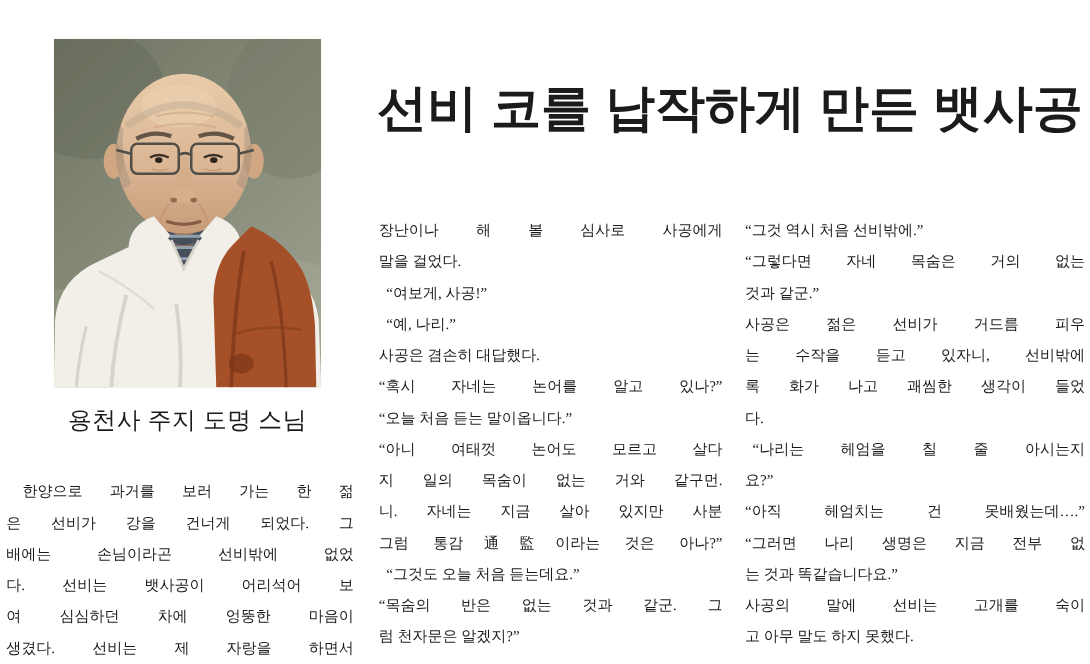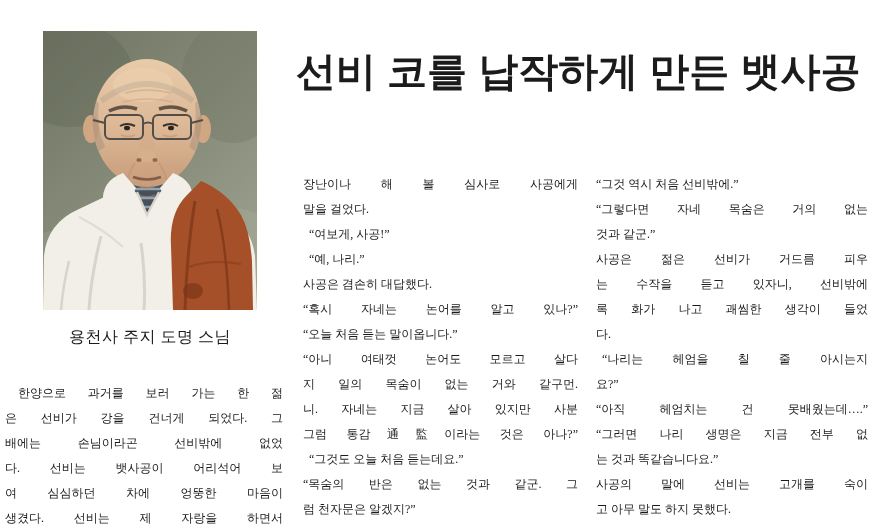--- a/index.html
+++ b/index.html
@@ -20,27 +20,27 @@
   .page{position:relative;width:872px;height:531px;background:#fff;}
 
   .photo{
     position:absolute;left:43px;top:31px;width:214px;height:279px;margin:0;
     overflow:hidden;
   }
   .photo svg{display:block;}
 
   .caption{
     position:absolute;left:23px;top:322px;width:254px;
-    text-align:center;font-size:16px;line-height:30px;white-space:nowrap;
+    text-align:center;font-size:19px;line-height:30px;white-space:nowrap;
     letter-spacing:0.5px;
   }
 
   .title{
-    position:absolute;left:296px;top:40px;width:576px;margin:0;
-    text-align:left;font-size:40px;line-height:62px;font-weight:700;
+    position:absolute;left:296px;top:56px;width:576px;margin:0;
+    text-align:center;font-size:40px;line-height:62px;font-weight:700;
     white-space:nowrap;letter-spacing:0px;
     font-family:"Liberation Sans","DejaVu Sans",sans-serif;
   }
 
   .col{position:absolute;font-size:12px;}
   .col-left {left:5px;  top:381px;width:278px;}
   .col-mid  {left:303px;top:172px;width:275px;}
   .col-right{left:596px;top:172px;width:272px;}
 
   .line{height:25px;line-height:25px;white-space:pre;overflow:hidden;}

